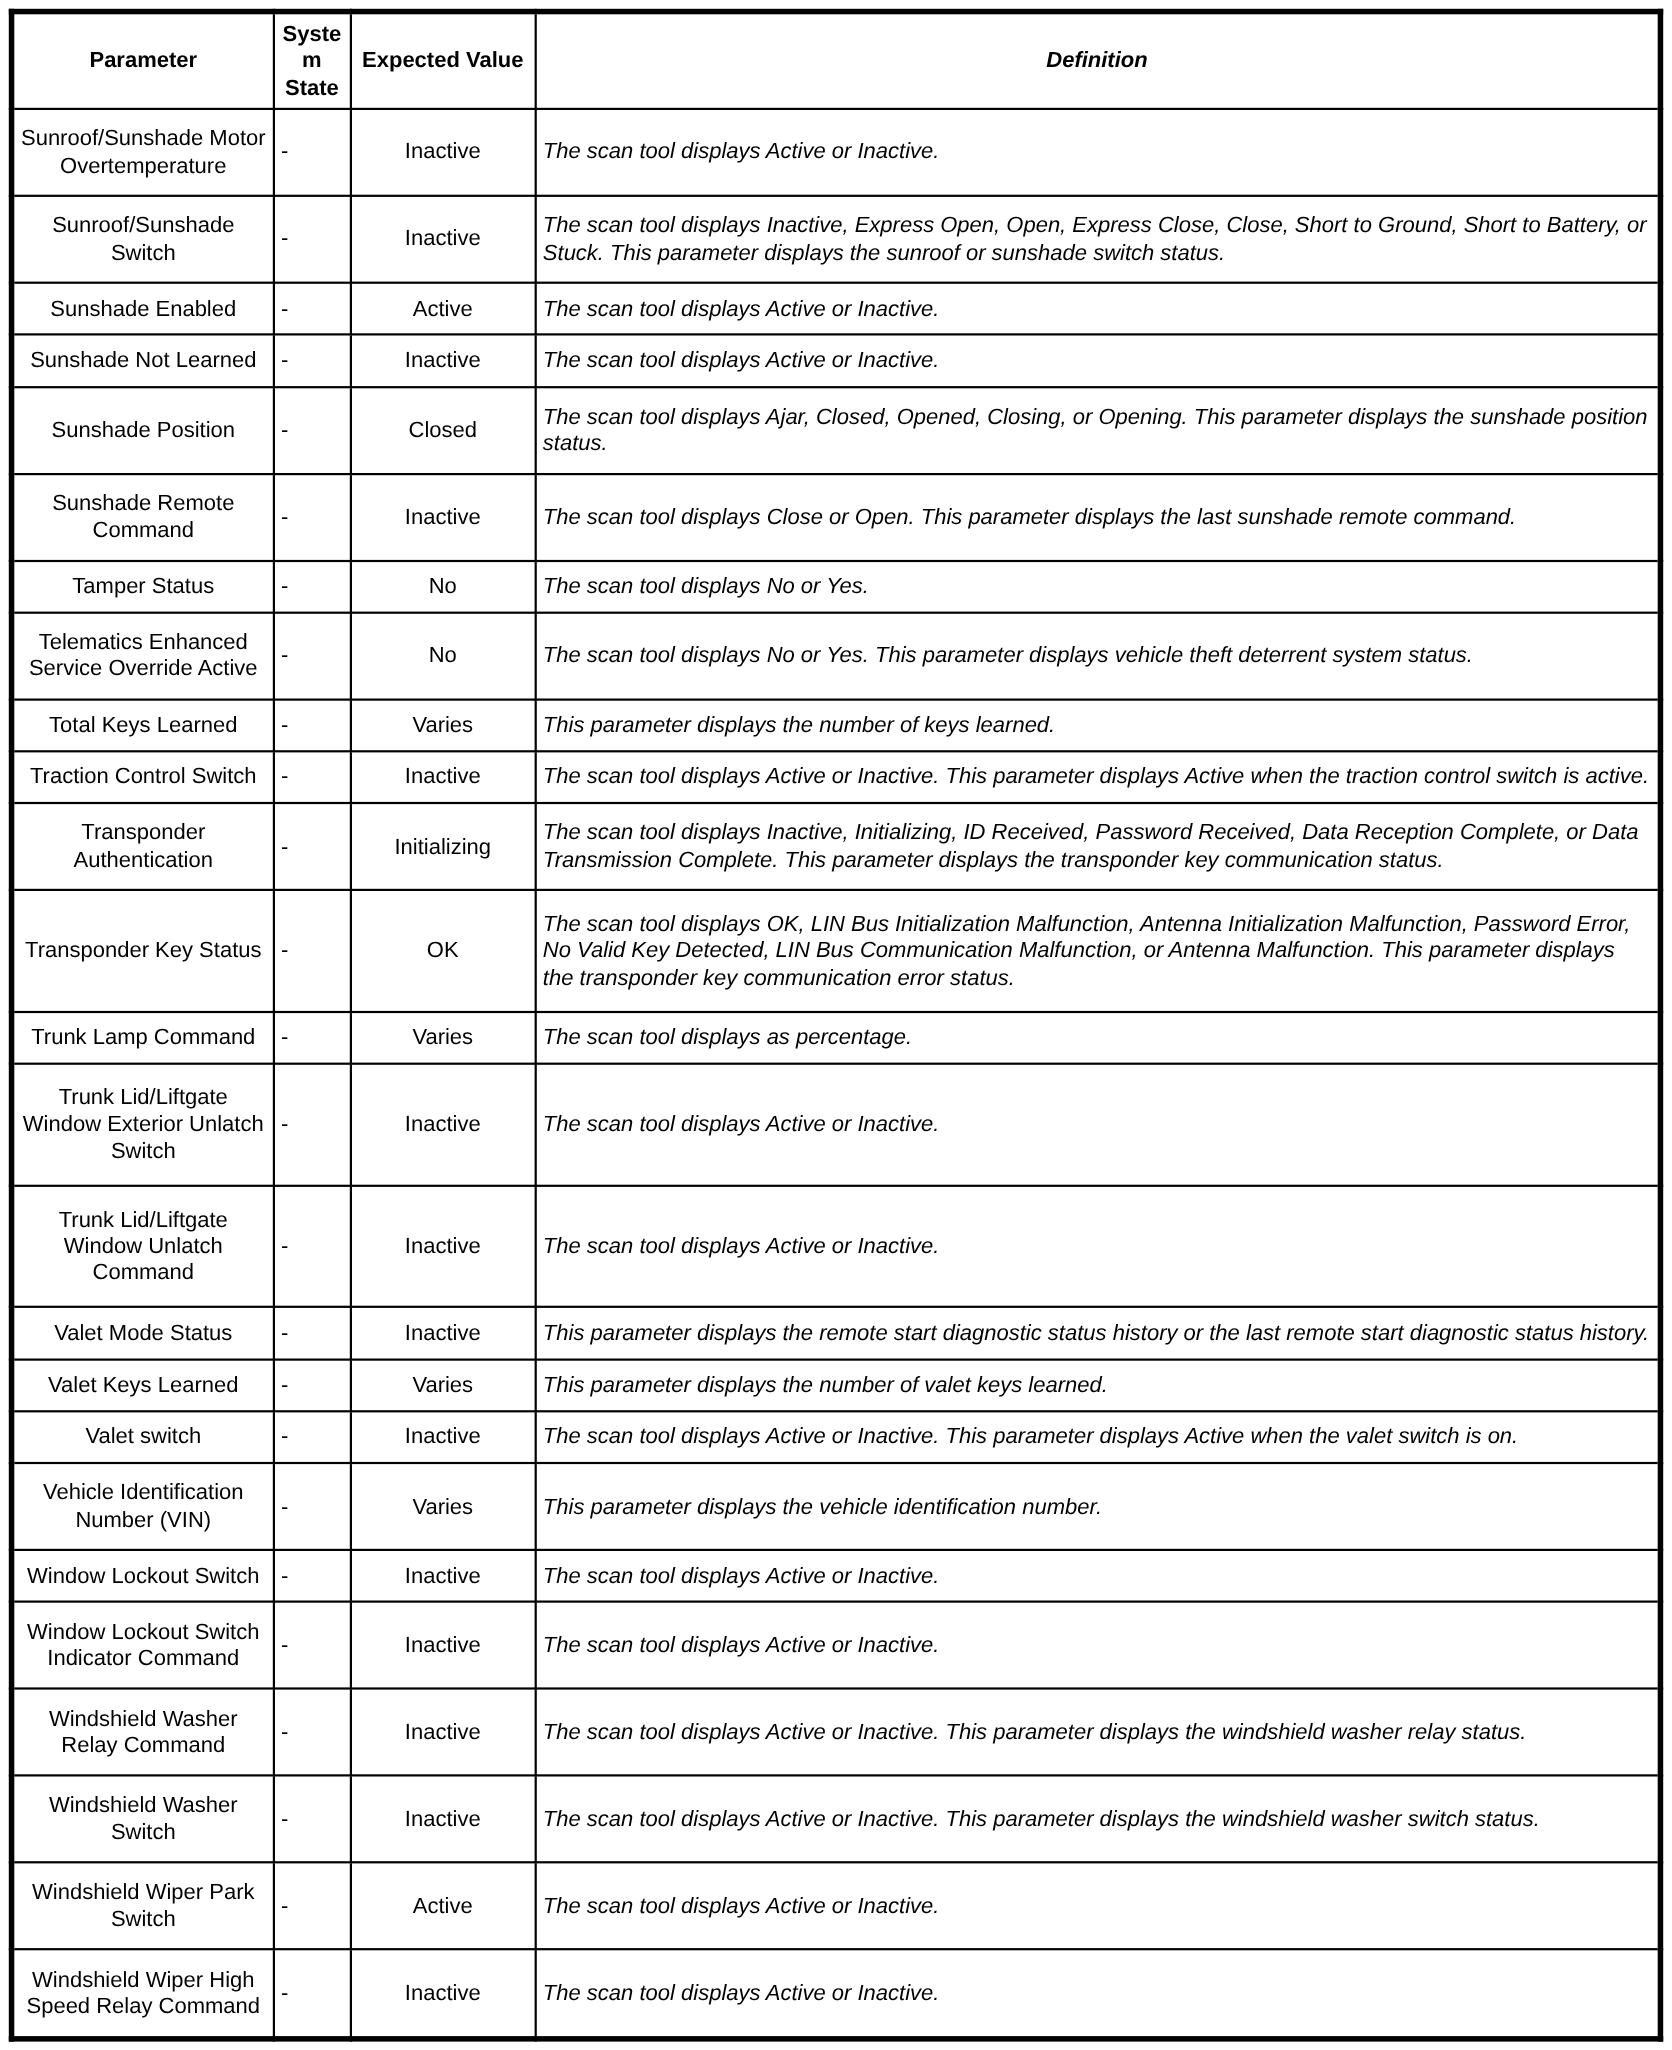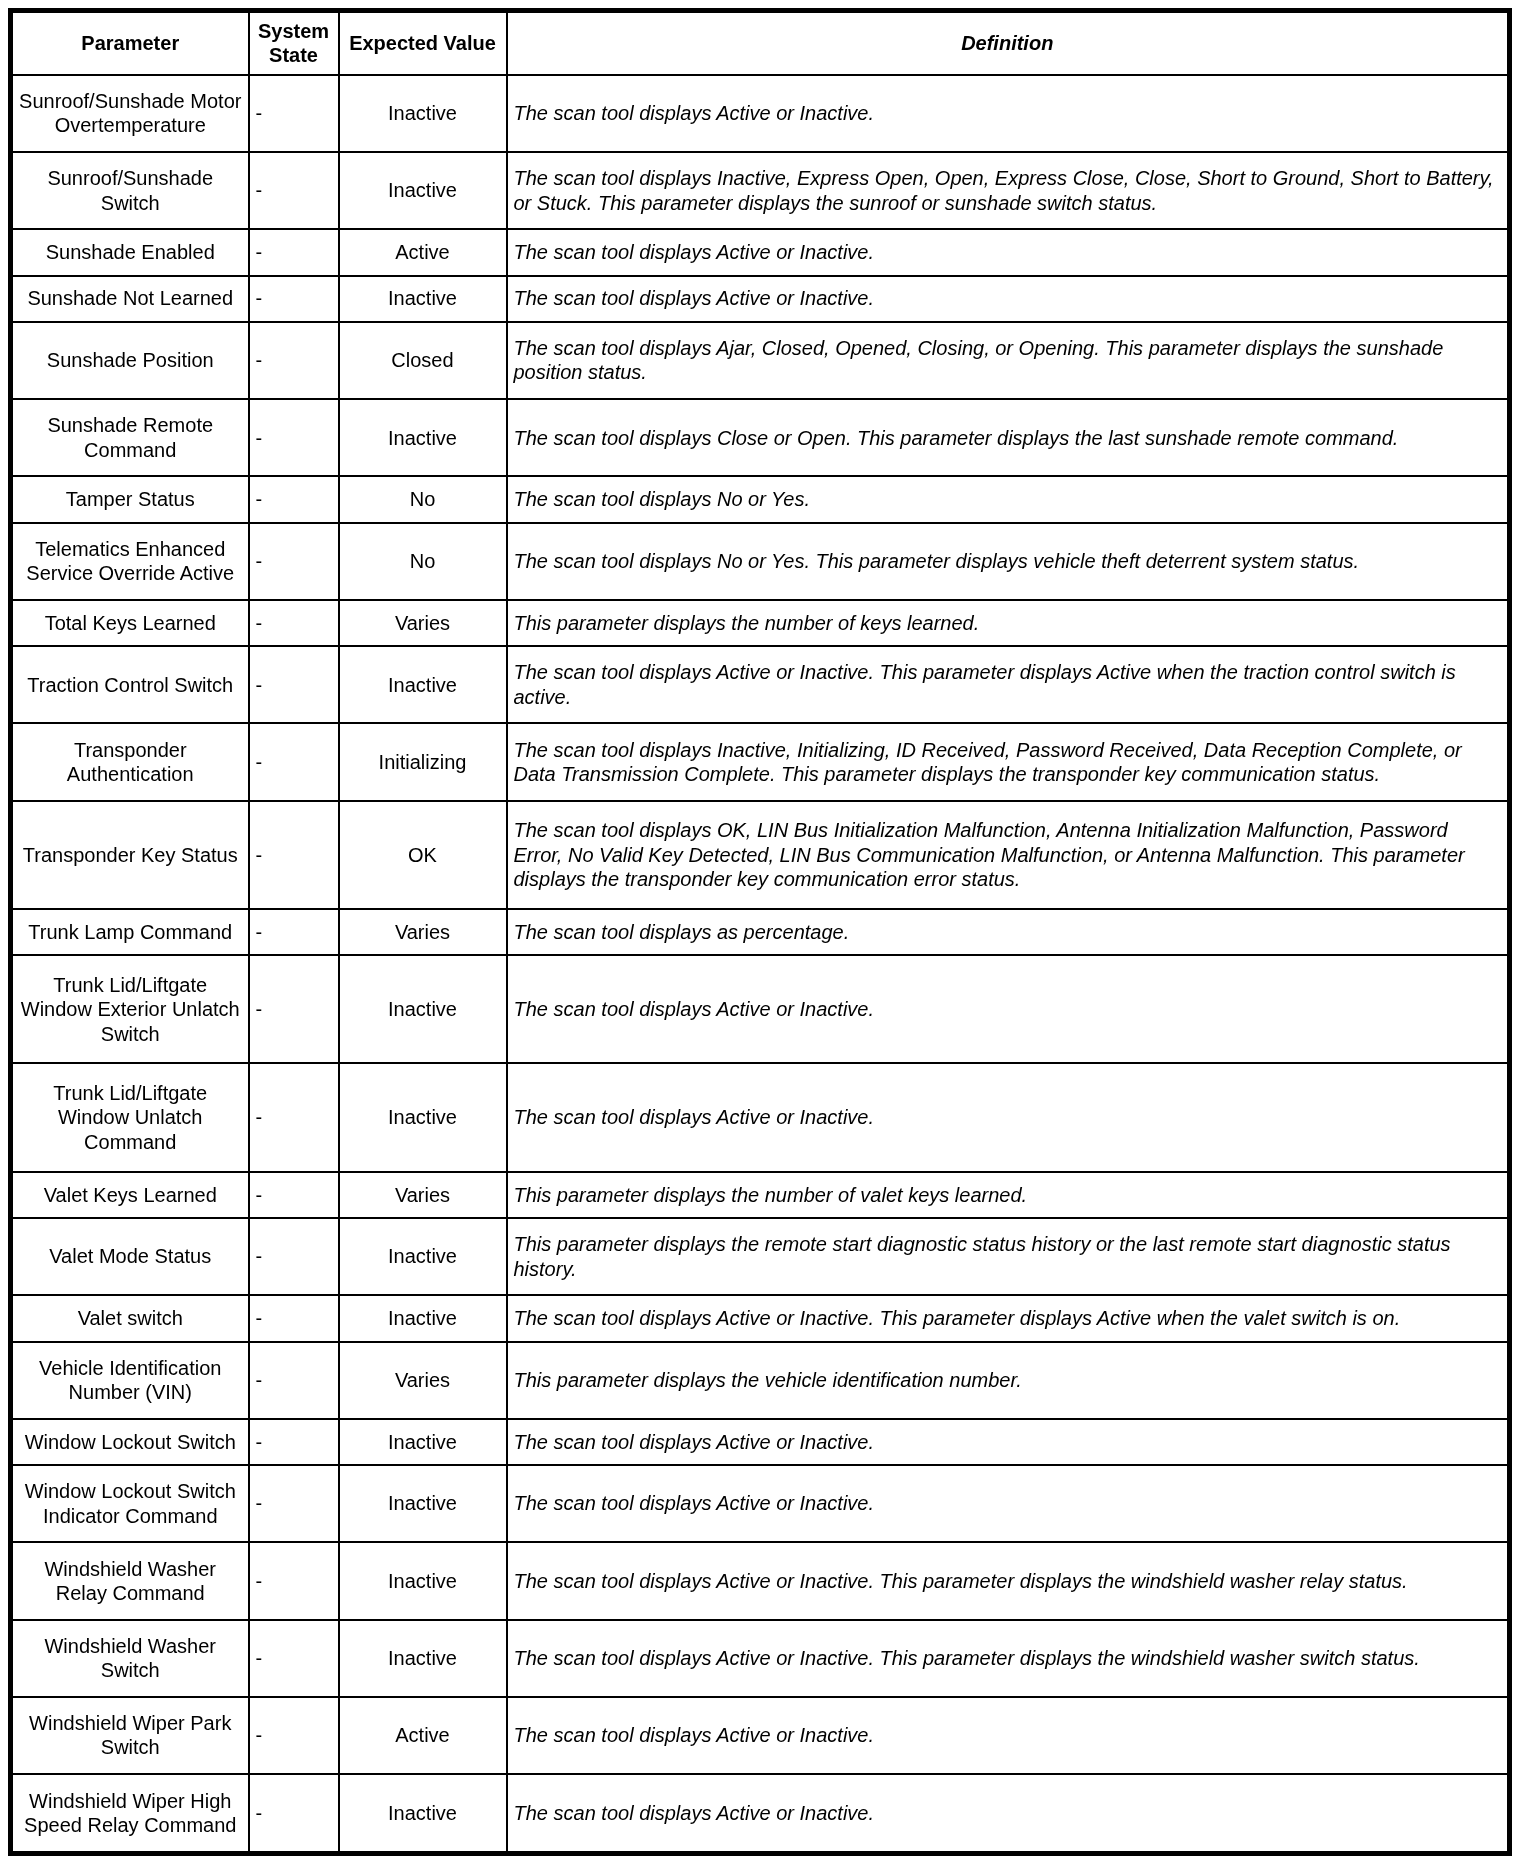--- a/index.html
+++ b/index.html
@@ -33,21 +33,21 @@
     word-wrap: break-word;
   }
   table.param-table th {
     font-weight: bold;
     text-align: center;
     padding: 6px 4px;
     height: 62px;
     box-sizing: border-box;
   }
   .col-param    { width: 238px; }
-  .col-state    { width: 90px;  }
+  .col-state    { width: 70px;  }
   .col-expected { width: 168px; }
   .col-def      { width: auto; font-style: italic;  }
   td.col-param    { text-align: center; padding-left: 5px; padding-right: 3px; }
   td.col-state    { text-align: left; }
   td.col-expected { text-align: center; }
   td.col-def      { text-align: left; padding-left: 7px; padding-right: 10px; }
 </style>
 </head>
 <body>
 
@@ -146,30 +146,30 @@
           <td class="col-expected">Inactive</td>
           <td class="col-def">The scan tool displays Active or Inactive.</td>
         </tr>
         <tr>
           <td class="col-param">Trunk Lid/Liftgate Window Unlatch Command</td>
           <td class="col-state">-</td>
           <td class="col-expected">Inactive</td>
           <td class="col-def">The scan tool displays Active or Inactive.</td>
         </tr>
         <tr>
+          <td class="col-param">Valet Mode Status</td>
+          <td class="col-state">-</td>
+          <td class="col-expected">Inactive</td>
+          <td class="col-def">This parameter displays the remote start diagnostic status history or the last remote start diagnostic status history.</td>
+        </tr>
+        <tr>
           <td class="col-param">Valet Keys Learned</td>
           <td class="col-state">-</td>
           <td class="col-expected">Varies</td>
           <td class="col-def">This parameter displays the number of valet keys learned.</td>
-        </tr>
-        <tr>
-          <td class="col-param">Valet Mode Status</td>
-          <td class="col-state">-</td>
-          <td class="col-expected">Inactive</td>
-          <td class="col-def">This parameter displays the remote start diagnostic status history or the last remote start diagnostic status history.</td>
         </tr>
         <tr>
           <td class="col-param">Valet switch</td>
           <td class="col-state">-</td>
           <td class="col-expected">Inactive</td>
           <td class="col-def">The scan tool displays Active or Inactive. This parameter displays Active when the valet switch is on.</td>
         </tr>
         <tr>
           <td class="col-param">Vehicle Identification Number (VIN)</td>
           <td class="col-state">-</td>

